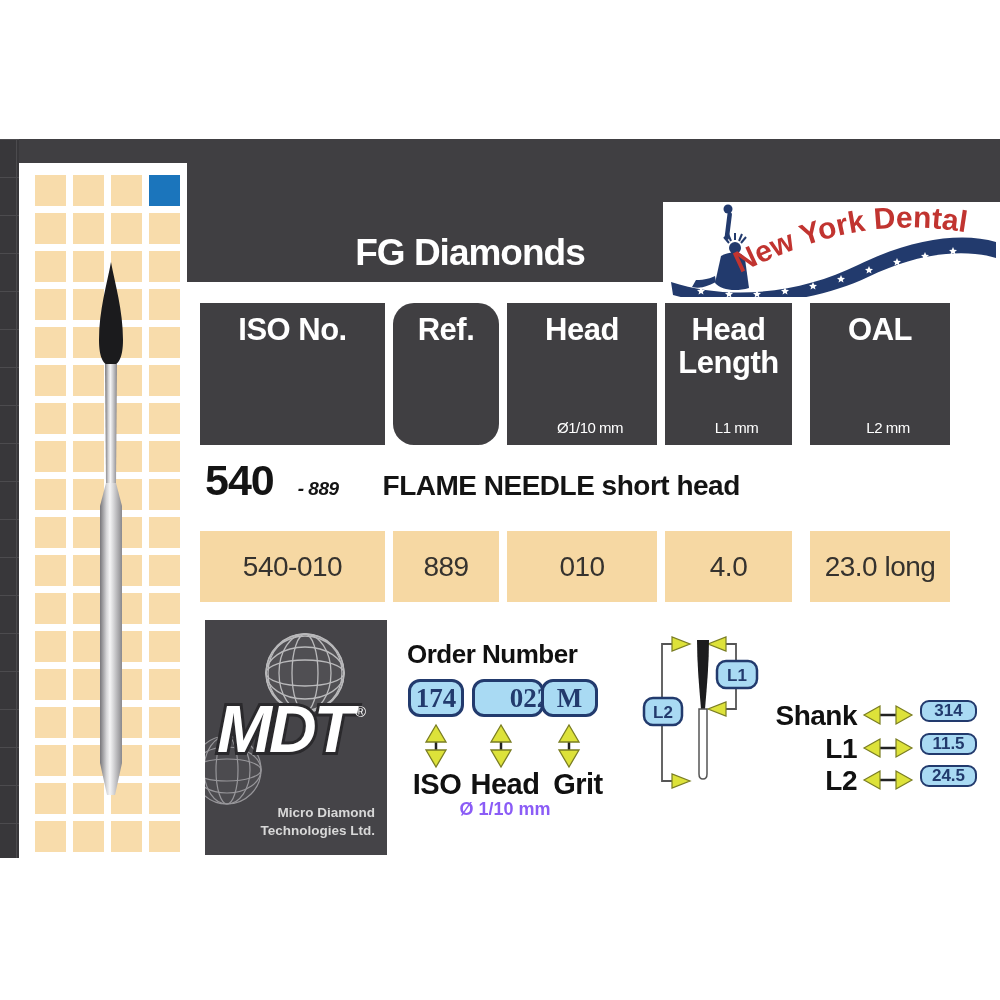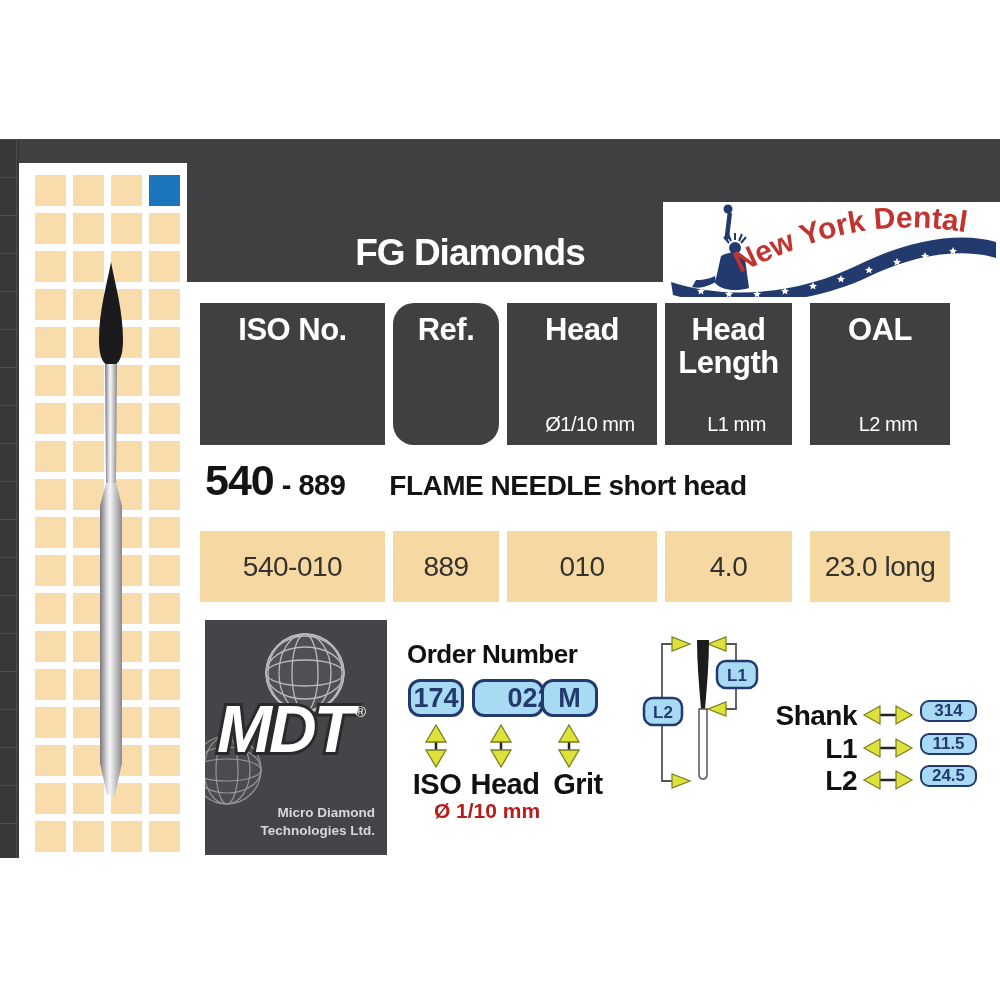--- a/index.html
+++ b/index.html
@@ -32,39 +32,39 @@
   .bluesq{position:absolute;left:130px;top:12px;width:31px;height:31px;background:#1b75bc;}
 
   .fg-title{left:250px;top:224px;width:440px;height:58px;display:flex;align-items:center;justify-content:center;
     color:#fff;font-size:37px;font-weight:bold;letter-spacing:-1px;}
 
   .logo-box{left:663px;top:202px;width:337px;height:95px;background:#fff;}
 
   .hc{position:absolute;top:303px;height:142px;background:var(--dark);color:#fff;text-align:center;}
   .hc .t1{display:block;margin-top:10px;font-size:31px;font-weight:bold;letter-spacing:-0.5px;line-height:1.08;}
   .hc .t2{display:block;font-size:31px;font-weight:bold;letter-spacing:-0.5px;line-height:1.08;}
-  .hc .sub{position:absolute;bottom:9px;left:16px;right:0;font-size:20px;font-weight:500;letter-spacing:-0.5px;}
+  .hc .sub{position:absolute;bottom:9px;left:16px;right:0;font-size:15px;font-weight:500;letter-spacing:-0.5px;}
 
   .title-row{left:205px;top:456px;width:760px;height:58px;display:flex;align-items:baseline;color:#141414;}
   .title-row .series{font-size:43px;font-weight:bold;letter-spacing:-1px;}
-  .title-row .ref{font-size:29px;font-weight:bold;margin-left:8px;letter-spacing:-0.5px;}
+  .title-row .ref{font-size:19px;font-weight:bold;margin-left:24px;letter-spacing:-0.5px;font-style:italic;}
   .title-row .name{font-size:28px;font-weight:bold;margin-left:44px;letter-spacing:-0.5px;}
 
   .tc{position:absolute;top:531px;height:71px;background:var(--tan);display:flex;align-items:center;justify-content:center;
     font-size:28px;letter-spacing:-0.5px;color:#35322e;}
 
   .mdt-box{left:205px;top:620px;width:182px;height:235px;background:var(--dark2);}
 
   .order-title{left:407px;top:639px;width:260px;font-size:26px;font-weight:bold;color:#111;letter-spacing:-0.5px;}
   .badge{position:absolute;background:var(--badge-blue);border:3px solid var(--navy);border-radius:12px;
     color:var(--navy);font-weight:bold;display:flex;align-items:center;justify-content:center;box-sizing:border-box;}
-  .badge.big{width:56px;height:38px;font-size:27px;}
+  .badge.big{width:56px;height:38px;font-size:27px;font-family:Liberation Serif, serif;}
   .badge.small{width:57px;height:22px;font-size:17px;border-width:2.5px;border-radius:9px;}
   .part-label{position:absolute;top:768px;font-size:29px;font-weight:bold;color:#111;text-align:center;letter-spacing:-0.5px;}
-  .part-sub{left:432px;top:799px;width:110px;font-size:21px;font-weight:bold;color:#b91c1c;text-align:center;}
+  .part-sub{left:450px;top:799px;width:110px;font-size:18px;font-weight:bold;color:#8b5cf6;text-align:center;}
 
   .dimlabel{position:absolute;width:117px;left:740px;text-align:right;font-size:28px;font-weight:bold;color:#111;letter-spacing:-0.5px;}
 </style>
 </head>
 <body>
 
 <div class="stage">
 
   <div class="abs band"></div>
   <div class="abs ruler"></div>

